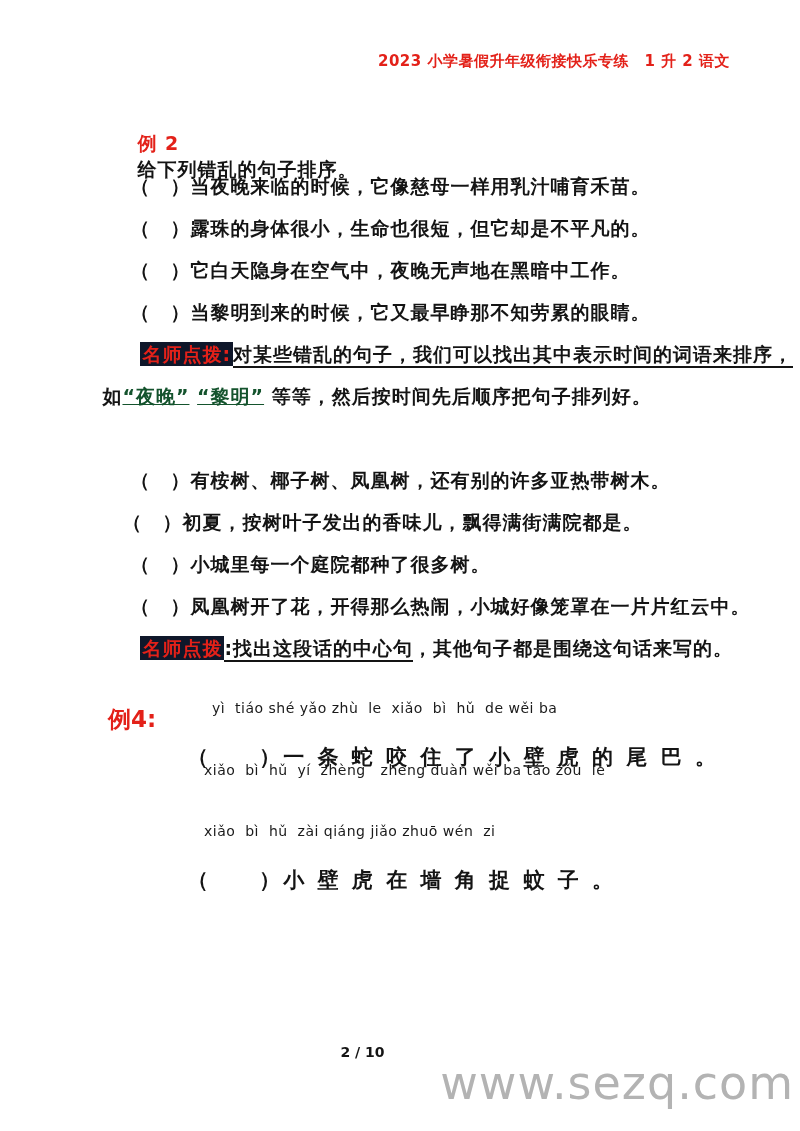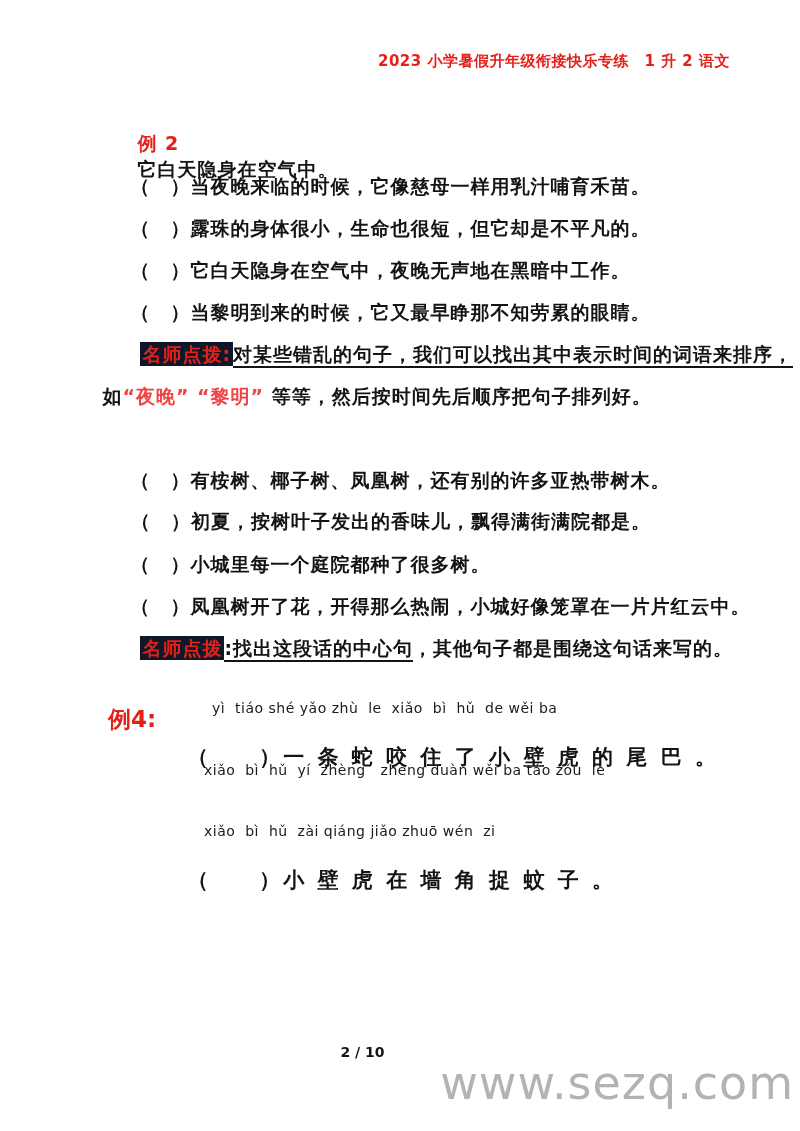--- a/index.html
+++ b/index.html
@@ -37,21 +37,21 @@
   .tip-label {
     background: #0f172a;
     color: #e32119;
     font-weight: bold;
     padding: 1px 2px;
   }
   .tip-underline {
     border-bottom: 2px solid #141414;
     padding-bottom: 1px;
   }
-  .red-inline { color: #ef4444; }
+  .red-inline { color: #14532d; text-decoration: underline; }
 
   
   .ex4-label { font-size: 23px; font-weight: bold; color: #e32119; }
   .pinyin-line {
     font-size: 14px;
     font-weight: normal;
     letter-spacing: 0.5px;
     color: #1a1a1a;
     font-family: "DejaVu Sans", sans-serif;
   }
@@ -79,21 +79,21 @@
 </style>
 </head>
 <body>
 
 <div class="page">
 
   <div class="abs doc-header">2023 小学暑假升年级衔接快乐专练　1 升 2 语文</div>
 
   <div class="abs body-line" style="top:104px; left:107px;">
     <span class="ex-label">例 2</span>
-    <span>它白天隐身在空气中。</span>
+    <span>给下列错乱的句子排序。</span>
   </div>
 
   <div class="abs body-line" style="top:147px; left:100px;">
     <span class="blank">（　）</span><span>当夜晚来临的时候，它像慈母一样用乳汁哺育禾苗。</span>
   </div>
   <div class="abs body-line" style="top:189px; left:100px;">
     <span class="blank">（　）</span><span>露珠的身体很小，生命也很短，但它却是不平凡的。</span>
   </div>
   <div class="abs body-line" style="top:231px; left:100px;">
     <span class="blank">（　）</span><span>它白天隐身在空气中，夜晚无声地在黑暗中工作。</span>
@@ -107,21 +107,21 @@
   </div>
 
   <div class="abs body-line" style="top:357px; left:72px;">
     <span>如</span><span class="red-inline">“夜晚”</span><span> </span><span class="red-inline">“黎明”</span><span> 等等，然后按时间先后顺序把句子排列好。</span>
   </div>
 
 
   <div class="abs body-line" style="top:441px; left:100px;">
     <span class="blank">（　）</span><span>有桉树、椰子树、凤凰树，还有别的许多亚热带树木。</span>
   </div>
-  <div class="abs body-line" style="top:483px; left:108px;font-family:Liberation Serif, serif;">
+  <div class="abs body-line" style="top:483px; left:92px;">
     <span class="blank">（　）</span><span>初夏，按树叶子发出的香味儿，飘得满街满院都是。</span>
   </div>
   <div class="abs body-line" style="top:525px; left:100px;">
     <span class="blank">（　）</span><span>小城里每一个庭院都种了很多树。</span>
   </div>
   <div class="abs body-line" style="top:567px; left:100px;">
     <span class="blank">（　）</span><span>凤凰树开了花，开得那么热闹，小城好像笼罩在一片片红云中。</span>
   </div>
 
   <div class="abs body-line" style="top:609px; left:110px;">

